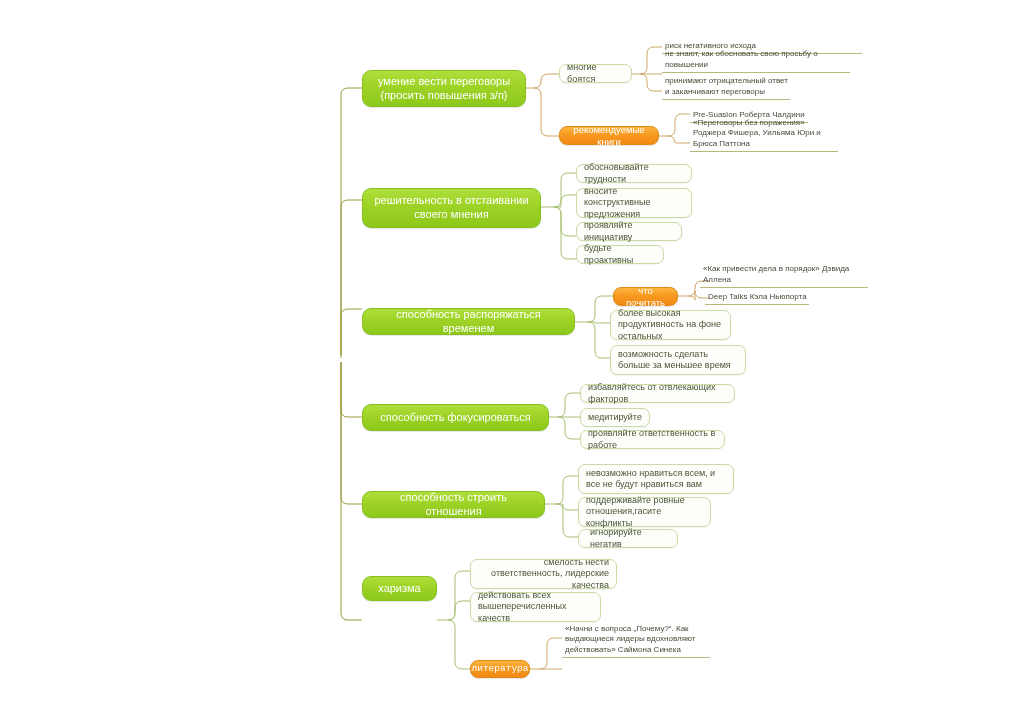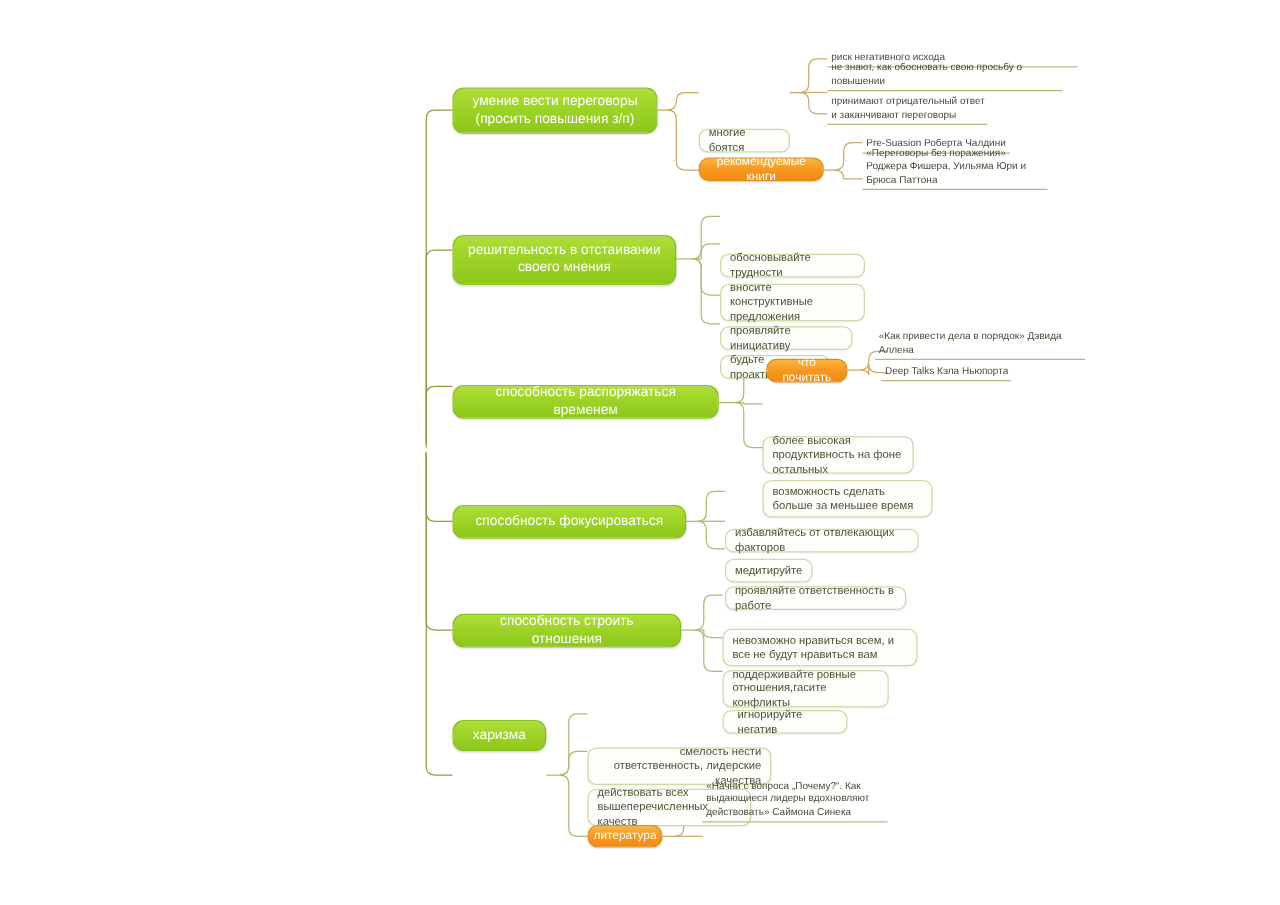--- a/index.html
+++ b/index.html
@@ -68,21 +68,20 @@
   .leaf {
     background: #fdfdfa;
     border: 1px solid #c9dca6;
     border-radius: 7px;
     color: #4a5535;
     font-size: 9px;
     padding: 3px 7px;
     text-align: left;
     justify-content: flex-start;
     box-shadow: 0 1px 1px rgba(0,0,0,0.04);
-    margin-top: 39px;
   }
   
   .plain {
     background: transparent;
     border: none;
     border-bottom: 1px solid #b9b97e;
     color: #4a4a3a;
     font-size: 8px;
     padding: 1px 2px 1px 3px;
     text-align: left;
@@ -260,21 +259,21 @@
     <span>харизма</span>
   </div>
 
   <div class="node leaf" style="left:470px; top:559px; width:147px; height:30px;text-align:right;">
     <span>смелость нести ответственность, лидерские качества</span>
   </div>
   <div class="node leaf" style="left:470px; top:592px; width:131px; height:30px;">
     <span>действовать всех вышеперечисленных качеств</span>
   </div>
 
-  <div class="node orange" style="left:470px; top:660px; width:60px; height:18px;">
+  <div class="node orange" style="left:470px; top:660px; width:60px; height:18px;font-family:Liberation Mono, monospace;">
     <span>литература</span>
   </div>
 
   <div class="node plain" style="left:562px; top:622px; width:148px; height:36px;">
     <span>«Начни с вопроса „Почему?“. Как выдающиеся лидеры вдохновляют действовать» Саймона Синека</span>
   </div>
 
 </div>
 
 </body></html>

